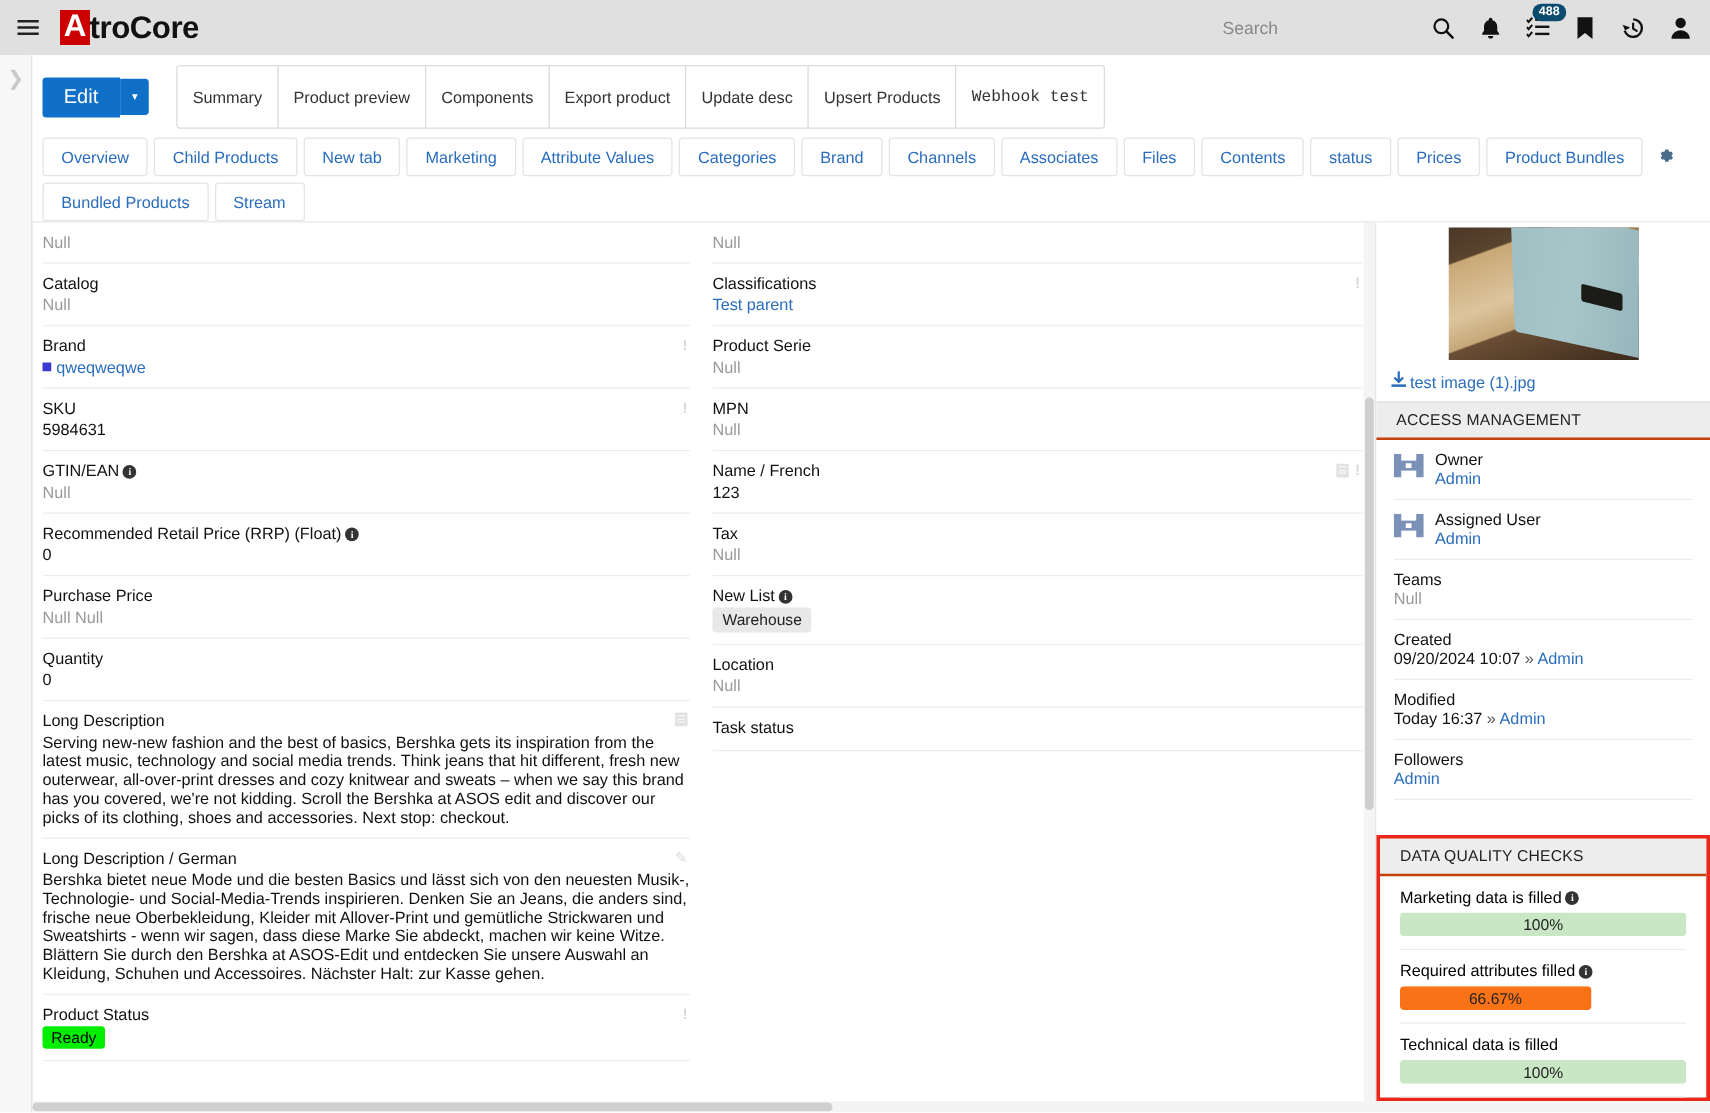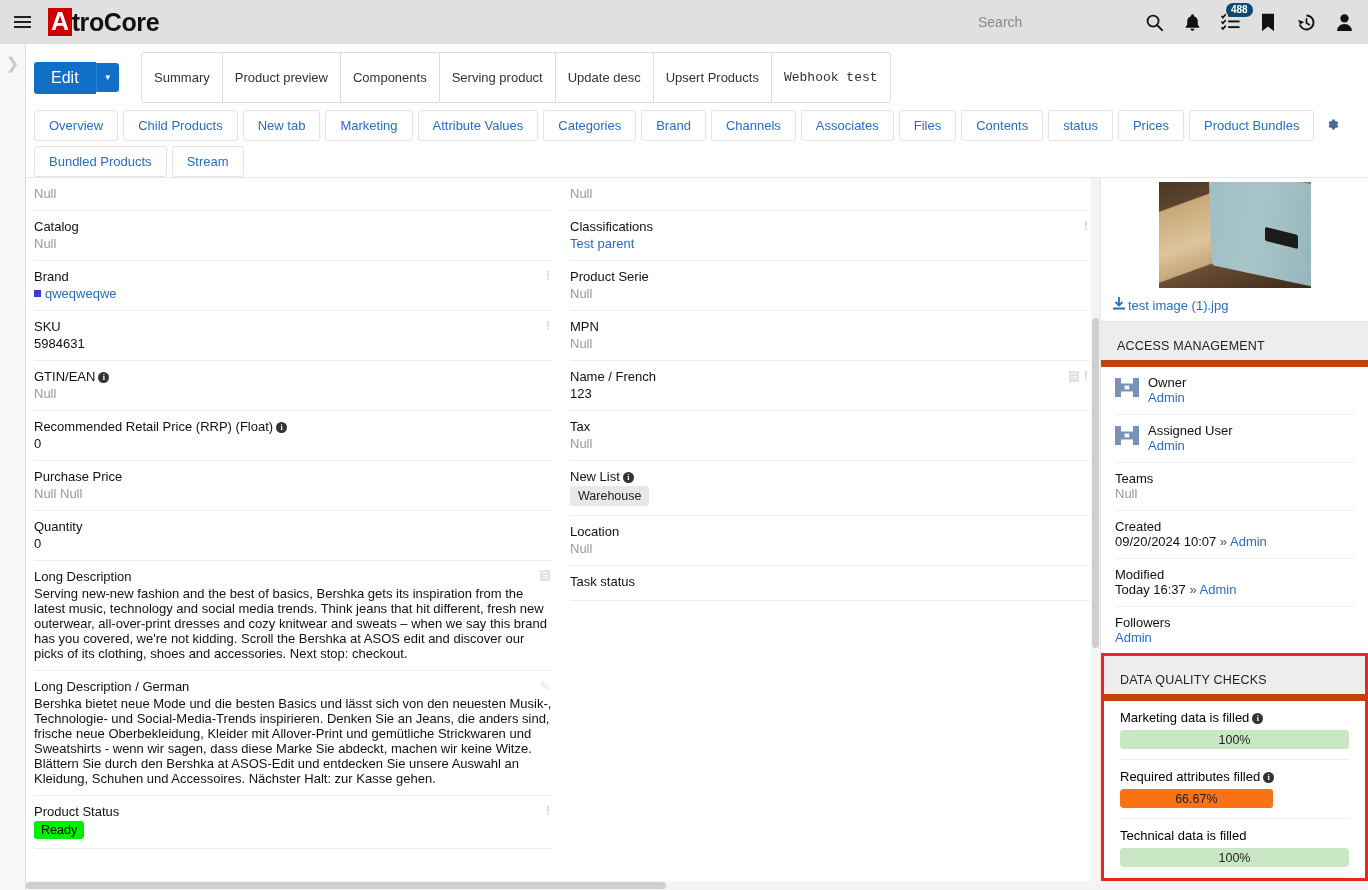--- a/index.html
+++ b/index.html
@@ -175,22 +175,22 @@
     position: absolute; right: 8%; top: 46%;
     width: 22%; height: 13%;
     background: #1b1b18; border-radius: 2px; transform: skewY(14deg);
   }
   .dl-row { padding: 6px 0 8px 12px; font-size: 13px; }
   .dl-row a { color: #2a6dbd; text-decoration: none; }
   .dl-ic { display: inline-block; margin-right: 3px; color: #2a6dbd; }
 
   .panel-head {
     background: #ededed;
-    border-top: 1px solid #e0e0e0; border-bottom: 7px solid #c2410c;
-    padding: 17px 0 7px 16px;
+    border-top: 1px solid #e0e0e0; border-bottom: 2px solid #c2410c;
+    padding: 7px 0 7px 16px;
     font-size: 12.5px; letter-spacing: 0.2px; color: #222;
   }
   .side-fld { margin: 0 14px; padding: 8px 0 9px 0; border-bottom: 1px solid #ededed; display: flex; gap: 9px; }
   .side-fld .lbl { font-size: 13px; color: #111; }
   .side-fld .val { font-size: 13px; color: #111; }
   .side-fld .val.null { color: #999; }
   .side-fld .val a, .side-fld .val .lnk { color: #2a6dbd; text-decoration: none; }
   .side-fld .sep { color: #555; }
   .avatar { flex: 0 0 24px; padding-top: 3px; }
 
@@ -302,21 +302,21 @@
   <div id="mainwrap">
 
     <div id="toolbar">
       <div class="row1">
         <button id="edit-btn">Edit</button>
         <button id="edit-caret">▾</button>
         <div class="btnbar" id="action-buttons">
             <button class="gbtn">Summary</button>
             <button class="gbtn">Product preview</button>
             <button class="gbtn">Components</button>
-            <button class="gbtn">Serving product</button>
+            <button class="gbtn">Export product</button>
             <button class="gbtn">Update desc</button>
             <button class="gbtn">Upsert Products</button>
             <button class="gbtn">Webhook test</button>
           </div>
       </div>
       <div class="row2" id="tab-row">
           <button class="tabbtn">Overview</button>
           <button class="tabbtn">Child Products</button>
           <button class="tabbtn">New tab</button>
           <button class="tabbtn">Marketing</button>

